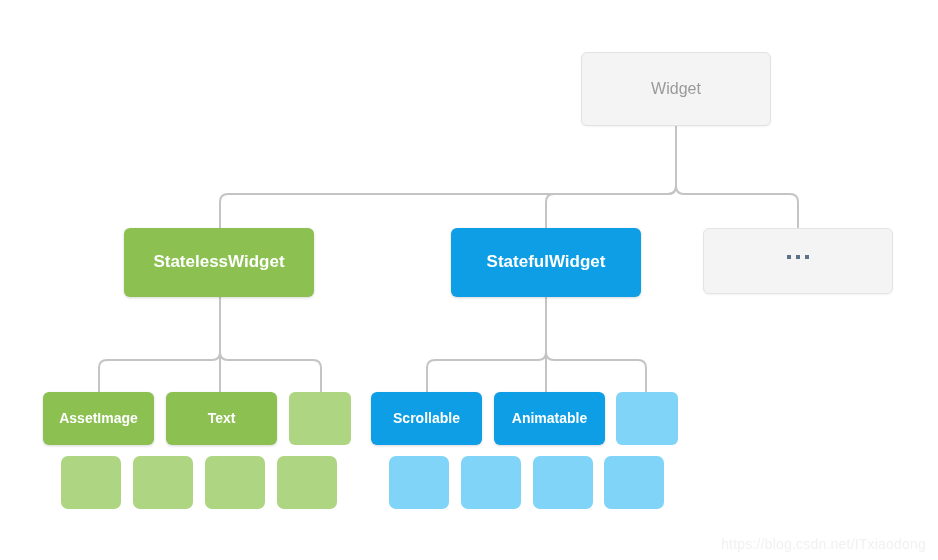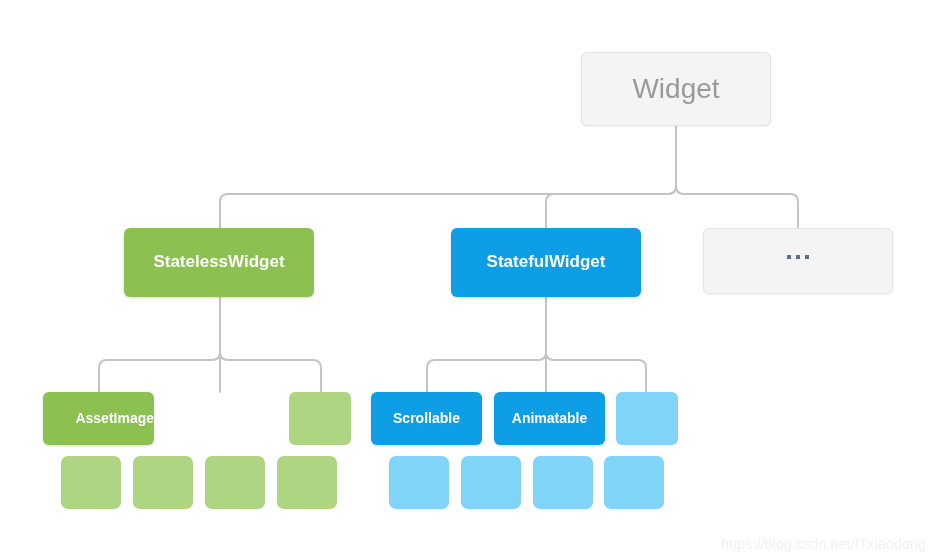--- a/index.html
+++ b/index.html
@@ -32,21 +32,21 @@
     align-items: center;
     justify-content: center;
     border-radius: 6px;
     text-align: center;
     line-height: 1.1;
   }
   .node-root {
     background: #f4f4f4;
     border: 1px solid #e2e2e2;
     color: #9a9a9a;
-    font-size: 28px;
+    font-size: 16px;
     font-weight: 400;
     box-shadow: 0 1px 2px rgba(0,0,0,0.05);
   }
   .node-ellipsis {
     background: #f4f4f4;
     border: 1px solid #e4e4e4;
     box-shadow: 0 1px 2px rgba(0,0,0,0.05);
   }
   .ellipsis-dots {
     display: flex;
@@ -73,21 +73,20 @@
     font-weight: bold;
     box-shadow: 0 1px 3px rgba(0,0,0,0.16);
   }
   .leaf-green {
     background: #8cc152;
     color: #ffffff;
     font-size: 14px;
     font-weight: bold;
     border-radius: 6px;
     box-shadow: 0 1px 3px rgba(0,0,0,0.16);
-    justify-content: flex-end;
   }
   .leaf-blue {
     background: #0d9ee5;
     color: #ffffff;
     font-size: 14px;
     font-weight: bold;
     border-radius: 6px;
     box-shadow: 0 1px 3px rgba(0,0,0,0.16);
   }
   .leaf-green-pale {
@@ -159,20 +158,23 @@
       <span></span>
         <span></span>
         <span></span>
     </span>
   </div>
 
   <div class="node leaf-green" style="left:43px; top:392px; width:111px; height:53px;">
     <span>AssetImage</span>
   </div>
 
+  <div class="node leaf-green" style="left:166px; top:392px; width:111px; height:53px;">
+    <span>Text</span>
+  </div>
 
   <div class="node leaf-green-pale" style="left:289px; top:392px; width:62px; height:53px;">
     <span></span>
   </div>
 
   <div class="node leaf-blue" style="left:494px; top:392px; width:111px; height:53px;">
     <span>Animatable</span>
   </div>
 
   <div class="node leaf-blue" style="left:371px; top:392px; width:111px; height:53px;">

